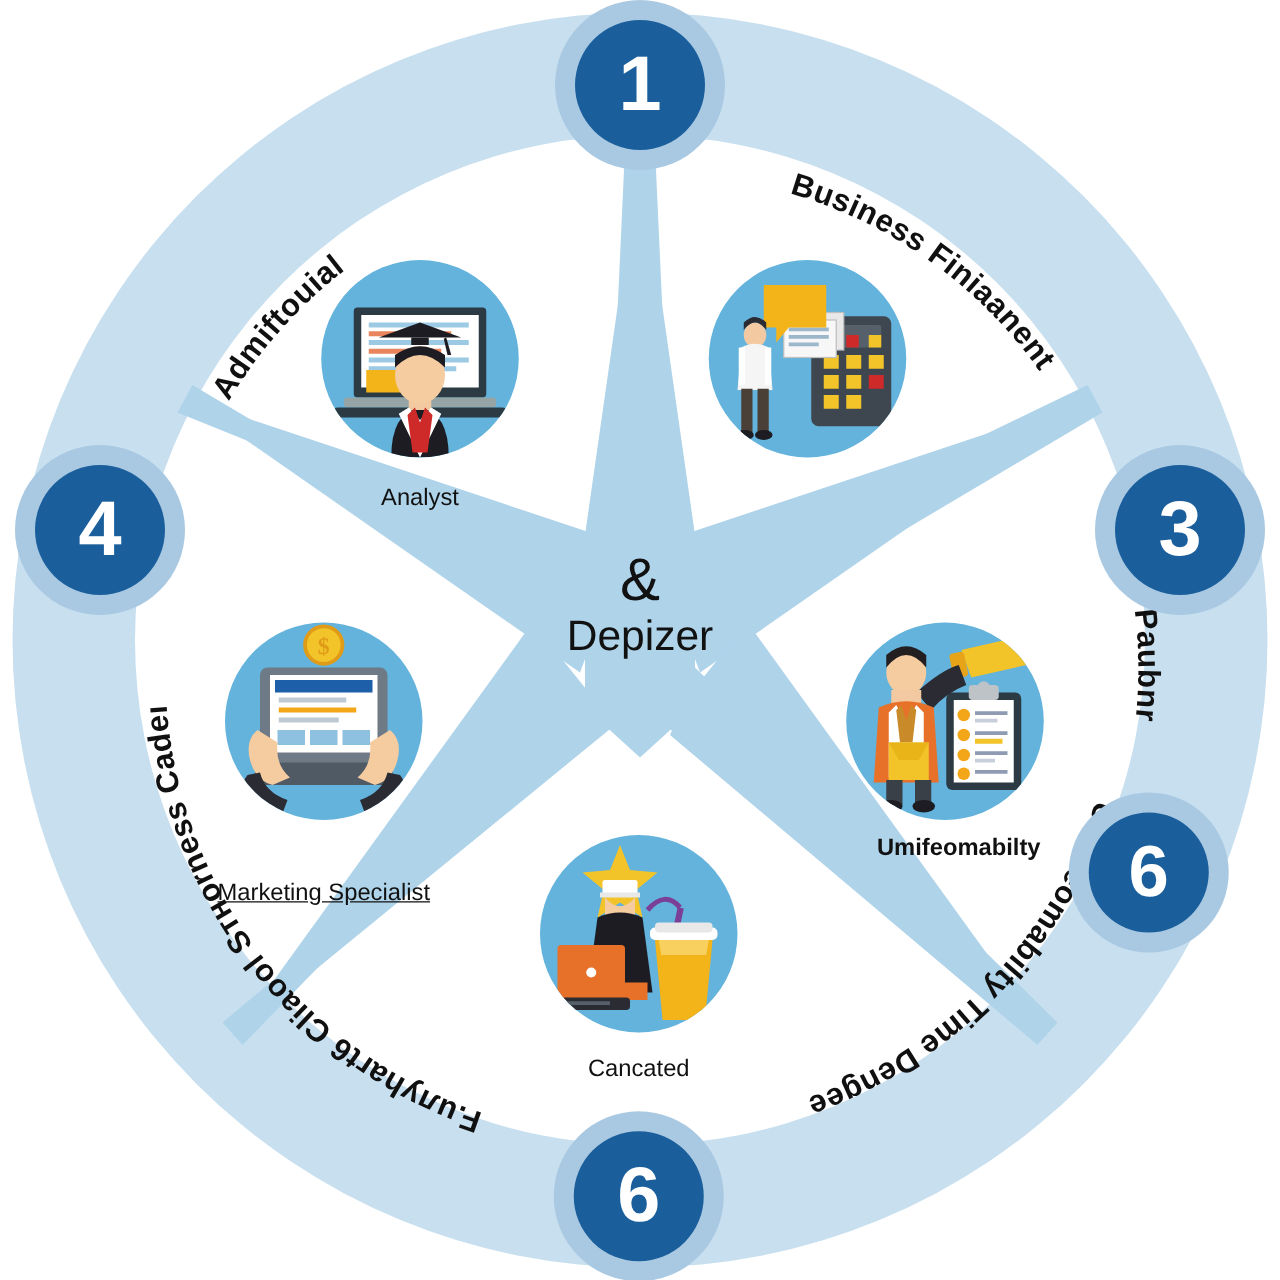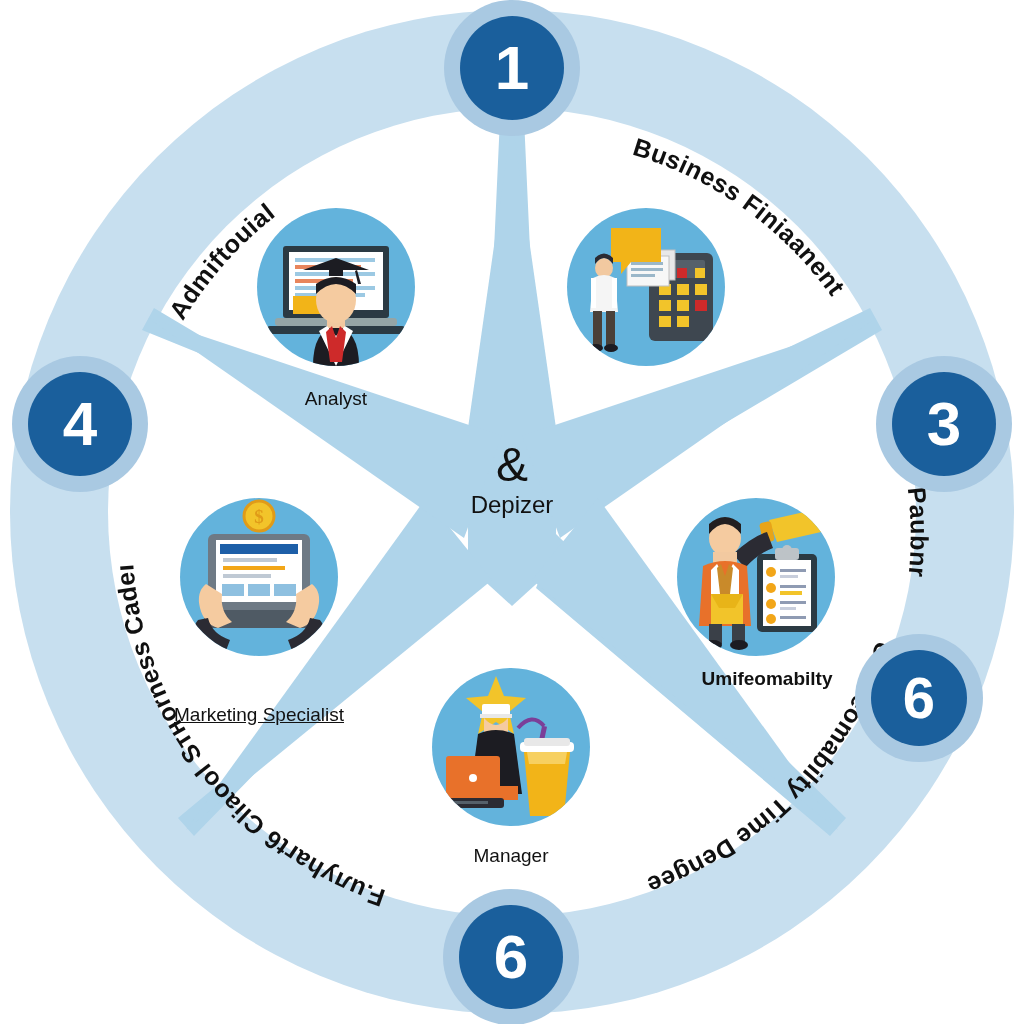--- a/index.html
+++ b/index.html
@@ -67,21 +67,21 @@
   }
   .seg-label.bold { font-weight: bold; }
   .center-text {
     position: absolute;
     text-align: center;
     font-family: "Liberation Sans", sans-serif;
     color: #111111;
     line-height: 1.05;
   }
   .center-amp { font-size: 48px; font-weight: 500; }
-  .center-word { font-size: 24px; font-weight: 500; margin-top: 2px; }
+  .center-word { font-size: 34px; font-weight: 500; margin-top: 2px; }
 </style>
 </head>
 <body>
 
 <div id="stage">
 
   <svg class="layer" viewBox="0 0 1024 1024">
 
     <circle cx="512" cy="512" r="502" fill="#C7DFEF"></circle>
     <circle cx="512" cy="512" r="404" fill="#FFFFFF"></circle>
@@ -277,21 +277,21 @@
       <rect x="16" y="133" width="40" height="3" fill="#55606A"></rect>
 
       <path d="M86 60 q14-16 26 -2" stroke="#7B3F98" stroke-width="4" fill="none"></path>
       <rect x="108" y="58" width="5" height="22" fill="#7B3F98" transform="rotate(12 110 68)"></rect>
       <rect x="88" y="74" width="54" height="10" rx="4" fill="#FFFFFF"></rect>
       <rect x="92" y="70" width="46" height="8" rx="3" fill="#E8E8E8"></rect>
       <path d="M92 84 L138 84 L132 148 L98 148 Z" fill="#F2B418"></path>
       <path d="M95 84 L135 84 L133 96 L97 96 Z" fill="#F7D060"></path>
     </svg>
   </div>
-  <div class="seg-label" style="left:422px; top:845px; width:178px;">Manager</div>
+  <div class="seg-label" style="left:422px; top:845px; width:178px;">Cancated</div>
 
   <div class="icon-wrap" style="left:180px; top:498px;">
     <svg viewBox="0 0 158 158" width="158" height="158">
 
       <circle cx="79" cy="18" r="15" fill="#F2C42A" stroke="#E09B18" stroke-width="3"></circle>
       <text x="79" y="25" font-family="Liberation Serif, serif" font-size="19" font-weight="bold" fill="#E09B18" text-anchor="middle">$</text>
 
       <rect x="28" y="36" width="102" height="78" rx="6" fill="#6E7A85"></rect>
       <rect x="36" y="42" width="86" height="62" fill="#FFFFFF"></rect>
       <rect x="40" y="46" width="78" height="10" fill="#1D5FA8"></rect>

